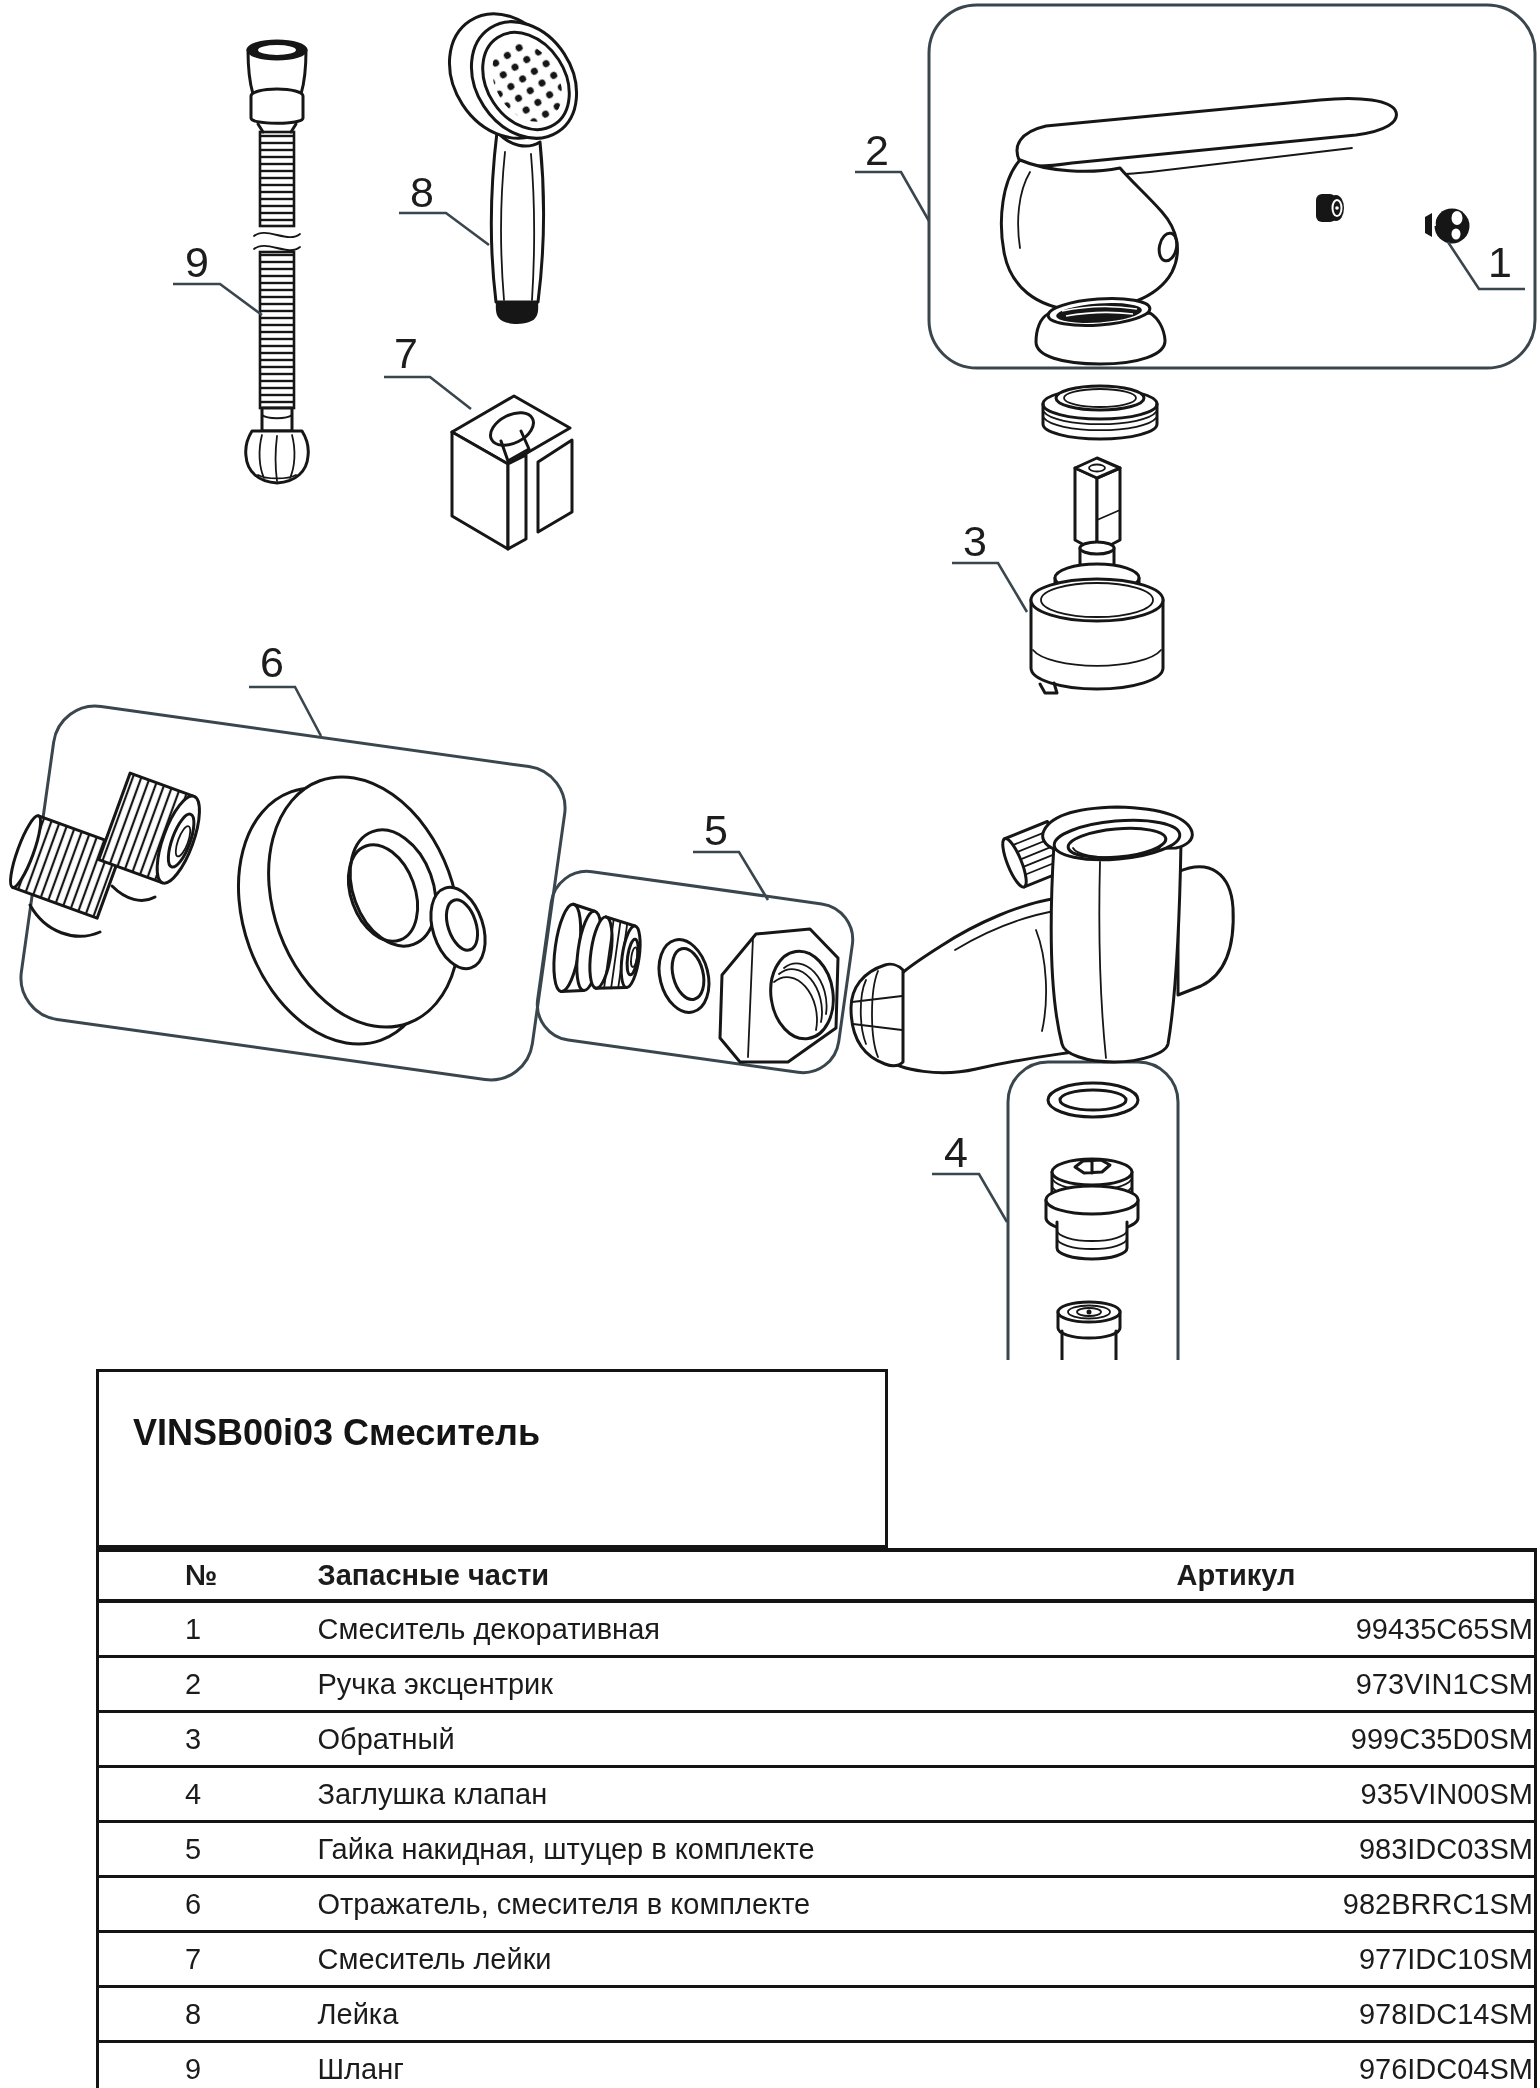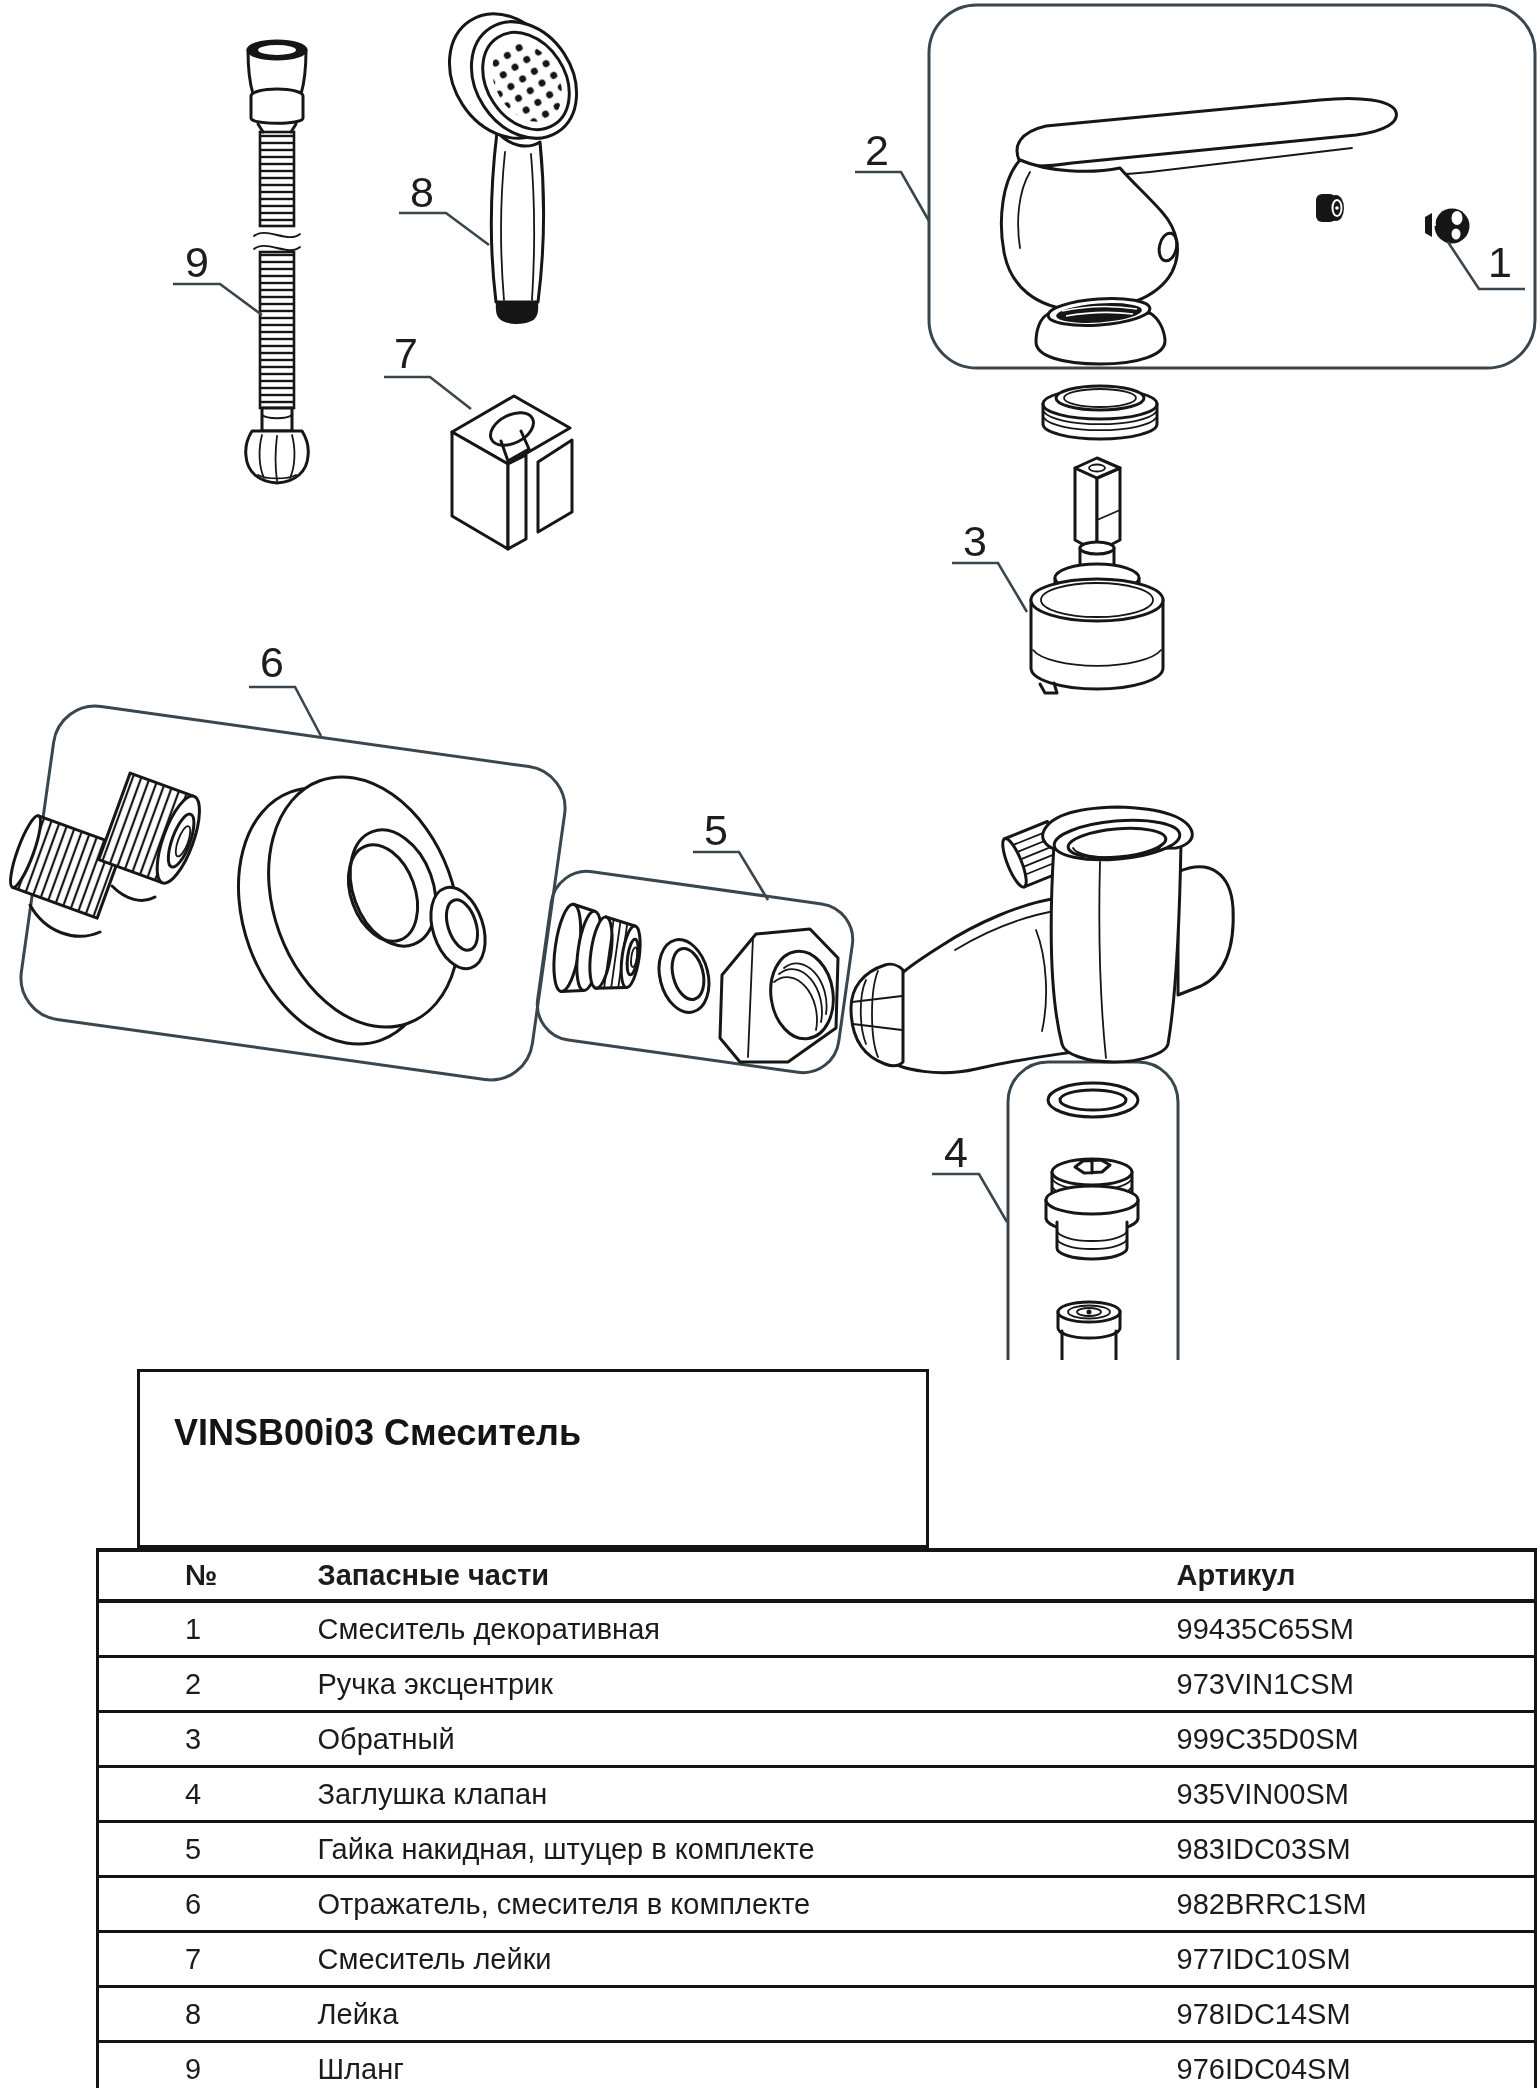--- a/index.html
+++ b/index.html
@@ -12,35 +12,35 @@
   .lnw {fill:#ffffff;stroke:#161616;stroke-width:3;stroke-linecap:round;stroke-linejoin:round;}
   .thin{fill:none;stroke:#161616;stroke-width:1.8;stroke-linecap:round;}
   .blk {fill:#161616;stroke:none;}
   .pnl {fill:none;stroke:#3A464E;stroke-width:3;}
   .ldr {fill:none;stroke:#3A464E;stroke-width:2.6;}
   .co  {font-family:"Liberation Sans",sans-serif;font-size:43px;fill:#1d1d1d;text-anchor:middle;}
 
   
   .titlebox{position:absolute;left:96px;top:1369px;width:792px;height:179px;
             border:3px solid #141414;box-sizing:border-box;
-            padding:34px 0 0 34px;margin-left:41px;}
+            padding:34px 0 0 34px;}
   .titlebox .t{font-size:36px;line-height:53px;font-weight:bold;color:#141414;}
 
   
   .tablewrap{position:absolute;left:96px;top:1548px;width:1441px;}
   table.parts{border-collapse:collapse;width:100%;table-layout:fixed;
               font-size:29px;color:#1b1b1b;}
   table.parts{border-left:3px solid #141414;border-right:3px solid #141414;
               border-top:4px solid #141414;border-bottom:4px solid #141414;}
   table.parts th{font-weight:bold;text-align:left;height:45px;border-bottom:4px solid #141414;}
   table.parts td{height:50px;border-bottom:3px solid #141414;}
   table.parts tr:last-child td{border-bottom:none;}
   .c-num{width:219px;padding-left:86px;}
   .c-part{width:860px;}
-  .c-sku{padding-left:0;}
+  .c-sku{padding-left:0;text-align:right;}
 </style>
 </head>
 <body>
 
 <div class="stage">
 
 <svg class="diagram" width="1540" height="1360" viewBox="0 0 1540 1360">
   <defs>
     <pattern id="corr" x="260" y="132" width="12" height="7" patternUnits="userSpaceOnUse">
       <path d="M0,4 H12" stroke="#161616" stroke-width="2.4"></path>

